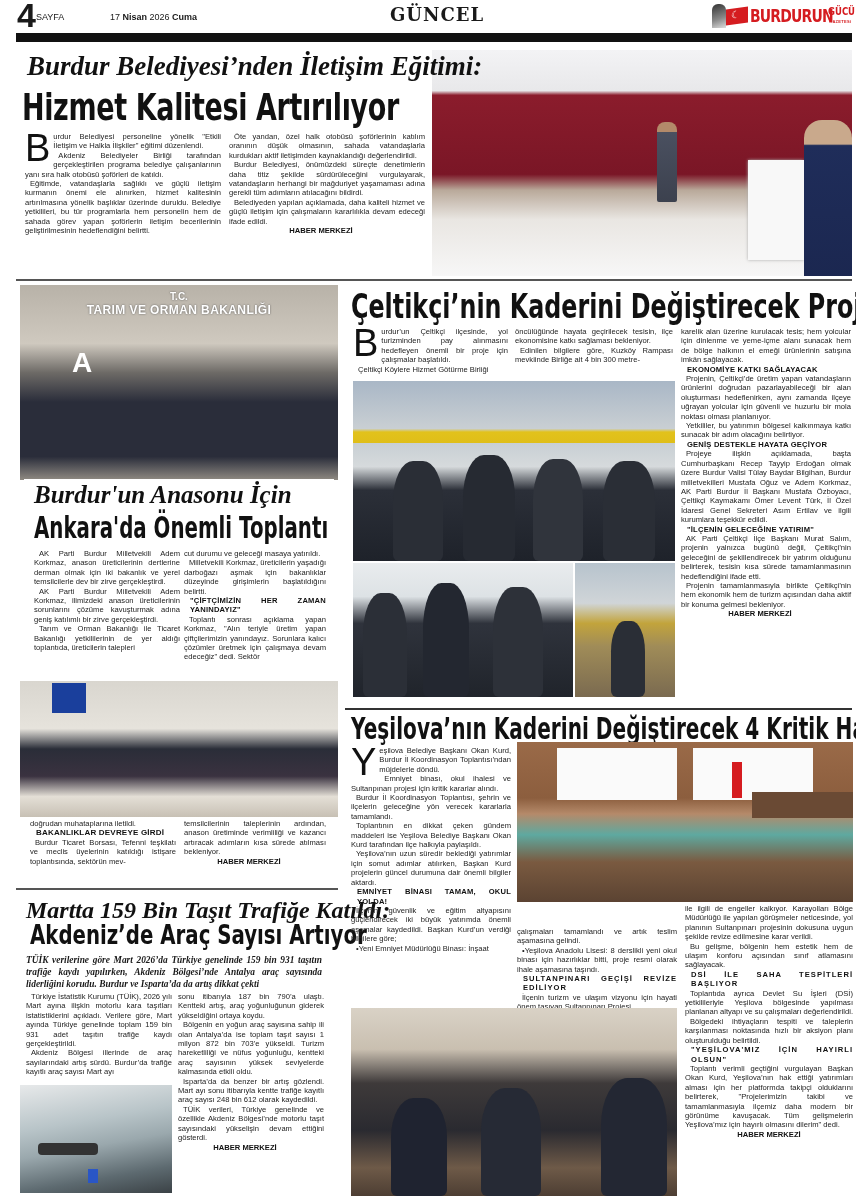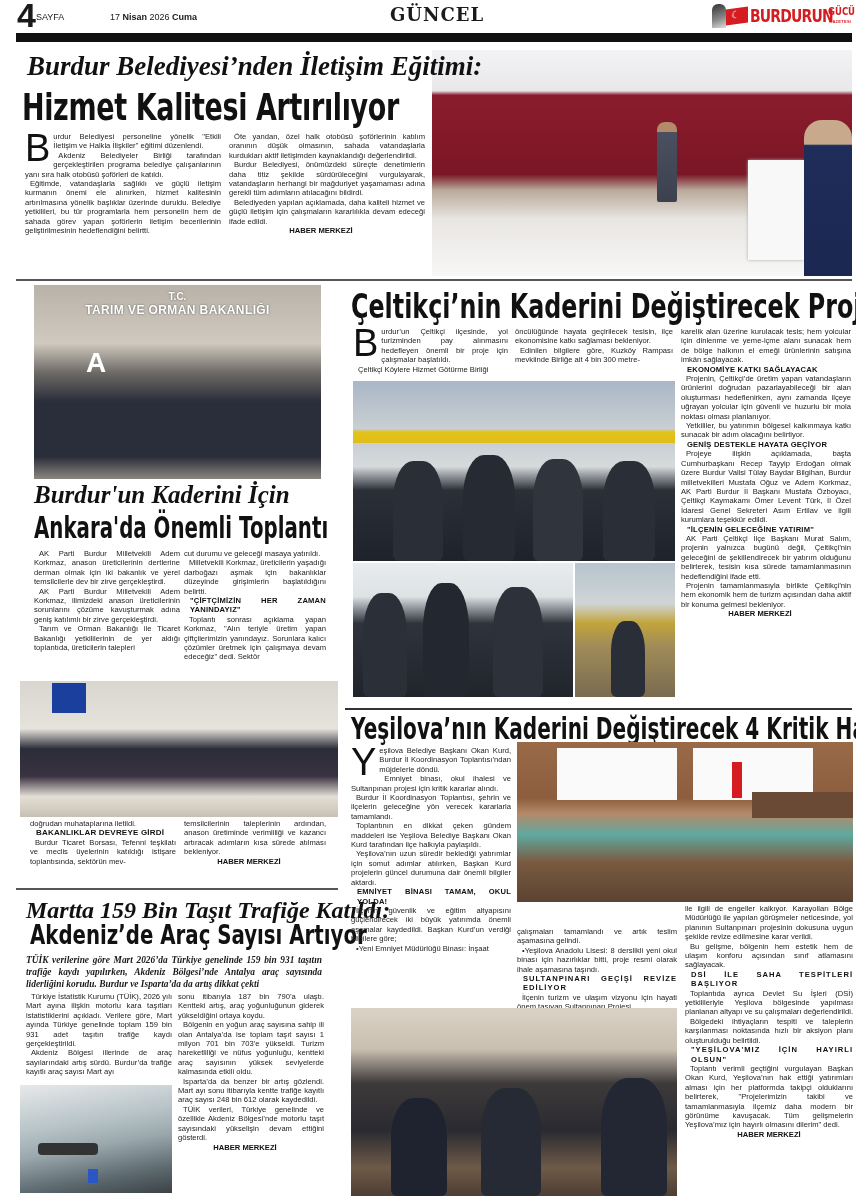--- a/index.html
+++ b/index.html
@@ -103,27 +103,27 @@
   <div class="col" style="left:229px;top:132px;width:196px;">
     <p>Öte yandan, özel halk otobüsü şoförlerinin katılım oranının düşük olmasının, sahada vatandaşlarla kurdukları aktif iletişimden kaynaklandığı değerlendirildi.</p>
     <p>Burdur Belediyesi, önümüzdeki süreçte denetimlerin daha titiz şekilde sürdürüleceğini vurgulayarak, vatandaşların herhangi bir mağduriyet yaşamaması adına gerekli tüm adımların atılacağını bildirdi.</p>
     <p>Belediyeden yapılan açıklamada, daha kaliteli hizmet ve güçlü iletişim için çalışmaların kararlılıkla devam edeceği ifade edildi.</p>
     <p class="sig">HABER MERKEZİ</p>
   </div>
 </div>
 <div class="rule" style="left:16px;top:279px;width:836px;height:2px;background:#555;"></div>
 
 <div class="art" style="left:20px;top:285px;width:318px;height:600px;">
-  <div class="photo ph-ministry" style="left:14px;top:0;width:287px;height:195px;">
+  <div class="photo ph-ministry" style="left:0;top:0;width:318px;height:195px;">
     <div class="sign1">T.C.</div>
     <div class="sign2">TARIM VE ORMAN BAKANLIĞI</div>
     <div class="ablock">A</div>
   </div>
   <div style="position:absolute;left:4px;top:194px;width:310px;height:200px;background:#fff;"></div>
-  <div class="kicker" style="position:absolute;left:14px;top:196px;font-size:25px;line-height:28px;">Burdur'un Kaderini İçin</div>
+  <div class="kicker" style="position:absolute;left:14px;top:196px;font-size:25px;line-height:28px;">Burdur'un Anasonu İçin</div>
   <div class="headline" style="position:absolute;left:14px;top:226px;font-size:30px;line-height:34px;transform:scaleX(0.66);">Ankara'da Önemli Toplantı</div>
   <div class="col" style="left:14px;top:264px;width:146px;">
     <p>AK Parti Burdur Milletvekili Adem Korkmaz, anason üreticilerinin dertlerine derman olmak için iki bakanlık ve yerel temsilcilerle dev bir zirve gerçekleştirdi.</p>
     <p>AK Parti Burdur Milletvekili Adem Korkmaz, ilimizdeki anason üreticilerinin sorunlarını çözüme kavuşturmak adına geniş katılımlı bir zirve gerçekleştirdi.</p>
     <p>Tarım ve Orman Bakanlığı ile Ticaret Bakanlığı yetkililerinin de yer aldığı toplantıda, üreticilerin talepleri</p>
   </div>
   <div class="col" style="left:164px;top:264px;width:142px;">
     <p style="text-indent:0">cut durumu ve geleceği masaya yatırıldı.</p>
     <p>Milletvekili Korkmaz, üreticilerin yaşadığı darboğazı aşmak için bakanlıklar düzeyinde girişimlerin başlatıldığını belirtti.</p>
     <p class="sub">"ÇİFTÇİMİZİN HER ZAMAN YANINDAYIZ"</p>
@@ -153,21 +153,21 @@
   <div class="col" style="left:6px;top:100px;width:146px;">
     <p>Türkiye İstatistik Kurumu (TÜİK), 2026 yılı Mart ayına ilişkin motorlu kara taşıtları istatistiklerini açıkladı. Verilere göre, Mart ayında Türkiye genelinde toplam 159 bin 931 adet taşıtın trafiğe kaydı gerçekleştirildi.</p>
     <p>Akdeniz Bölgesi illerinde de araç sayılarındaki artış sürdü. Burdur’da trafiğe kayıtlı araç sayısı Mart ayı</p>
   </div>
   <div class="photo ph-cars" style="left:0;top:193px;width:152px;height:108px;">
     <div class="grill"></div>
     <div class="plate"></div>
   </div>
   <div class="col" style="left:158px;top:100px;width:146px;">
     <p style="text-indent:0">sonu itibarıyla 187 bin 790’a ulaştı. Kentteki artış, araç yoğunluğunun giderek yükseldiğini ortaya koydu.</p>
-    <p>Bölgenin en yoğun araç sayısına sahip ili olan Antalya’da ise toplam taşıt sayısı 1 milyon 701 bin 703’e yükseldi. Turizm hareketliliği ve nüfus yoğunluğu, kentteki araç sayısının yüksek seviyelerde kalmasında etkili oldu.</p>
+    <p>Bölgenin en yoğun araç sayısına sahip ili olan Antalya’da ise toplam taşıt sayısı 1 milyon 872 bin 703’e yükseldi. Turizm hareketliliği ve nüfus yoğunluğu, kentteki araç sayısının yüksek seviyelerde kalmasında etkili oldu.</p>
     <p>Isparta’da da benzer bir artış gözlendi. Mart ayı sonu itibarıyla kentte trafiğe kayıtlı araç sayısı 248 bin 612 olarak kaydedildi.</p>
     <p>TÜİK verileri, Türkiye genelinde ve özellikle Akdeniz Bölgesi’nde motorlu taşıt sayısındaki yükselişin devam ettiğini gösterdi.</p>
     <p class="sig">HABER MERKEZİ</p>
   </div>
 </div>
 
 <div class="art" style="left:345px;top:285px;width:511px;height:420px;">
   <div class="headline" style="position:absolute;left:6px;top:2px;font-size:34px;line-height:38px;transform:scaleX(0.7);">Çeltikçi’nin Kaderini Değiştirecek Proje</div>
   <div class="col" style="left:8px;top:42px;width:155px;">
     <span class="dropcap">B</span>

